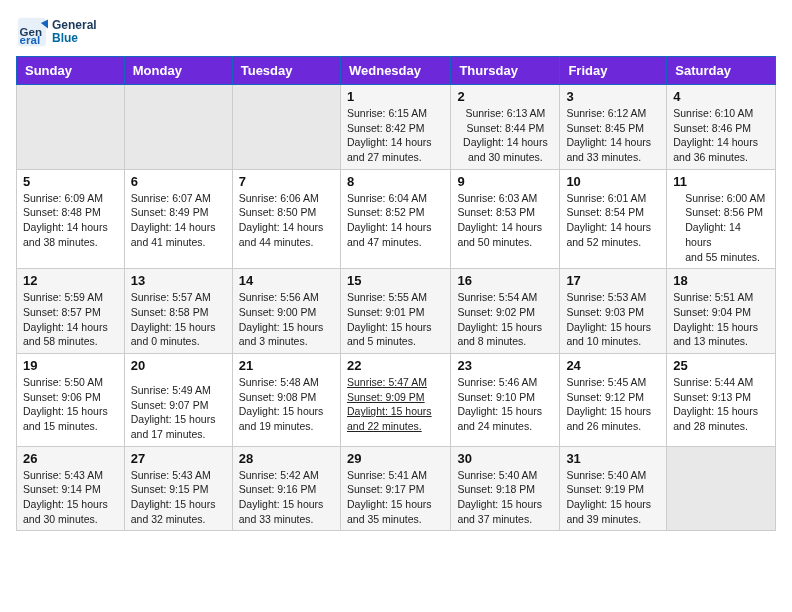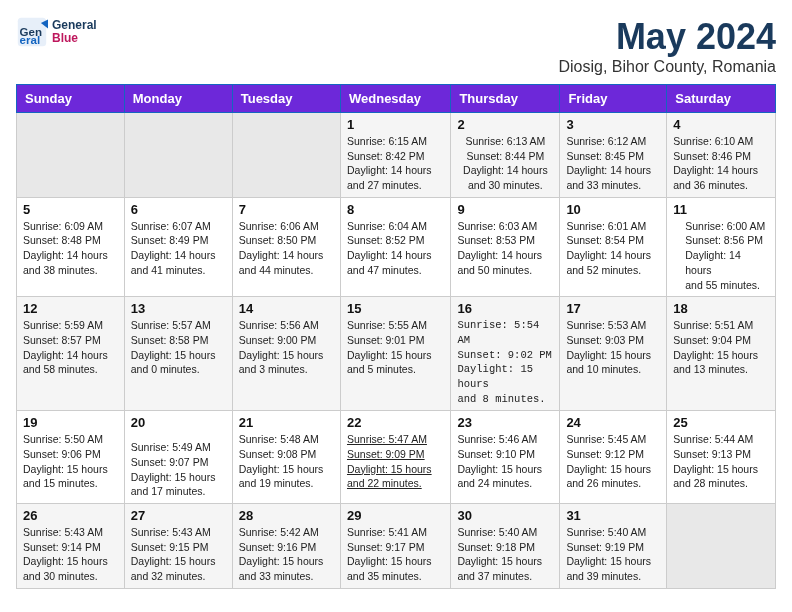--- a/index.html
+++ b/index.html
@@ -94,27 +94,23 @@
       <rect x="2" y="2" width="32" height="32" rx="4" fill="#1565c0" opacity="0.1"></rect>
       <text x="4" y="22" font-size="13" font-weight="bold" fill="#1a3a5c" font-family="Arial">Gen</text>
       <text x="4" y="32" font-size="13" font-weight="bold" fill="#1565c0" font-family="Arial">eral</text>
       <polygon points="28,8 36,4 36,14" fill="#1565c0"></polygon>
     </svg>
     <div>
       <div class="logo-text">
         <span style="color:#1a3a5c;">General</span>
       </div>
       <div class="logo-text">
-        <span style="color:#be185d;">Blue</span>
+        <span style="color:#0369a1;">Blue</span>
       </div>
     </div>
-  </div>
-  <div class="title-area">
-    <div class="main-title">May 2024</div>
-    <div class="subtitle">Diosig, Bihor County, Romania</div>
   </div>
 </div>
 
 <table>
   <thead>
     <tr>
       <th>Sunday</th>
       <th>Monday</th>
       <th>Tuesday</th>
       <th>Wednesday</th>
@@ -232,21 +228,21 @@
         </td>
         <td>
           <div class="day-number">15</div>
           <div class="day-info" style="white-space: pre-line;">Sunrise: 5:55 AM
 Sunset: 9:01 PM
 Daylight: 15 hours
 and 5 minutes.</div>
         </td>
         <td>
           <div class="day-number">16</div>
-          <div class="day-info" style="white-space: pre-line; font-family: Liberation Mono, monospace;">Sunrise: 5:54 AM
+          <div class="day-info" style="white-space: pre-line;">Sunrise: 5:54 AM
 Sunset: 9:02 PM
 Daylight: 15 hours
 and 8 minutes.</div>
         </td>
         <td>
           <div class="day-number">17</div>
           <div class="day-info" style="white-space: pre-line;">Sunrise: 5:53 AM
 Sunset: 9:03 PM
 Daylight: 15 hours
 and 10 minutes.</div>

